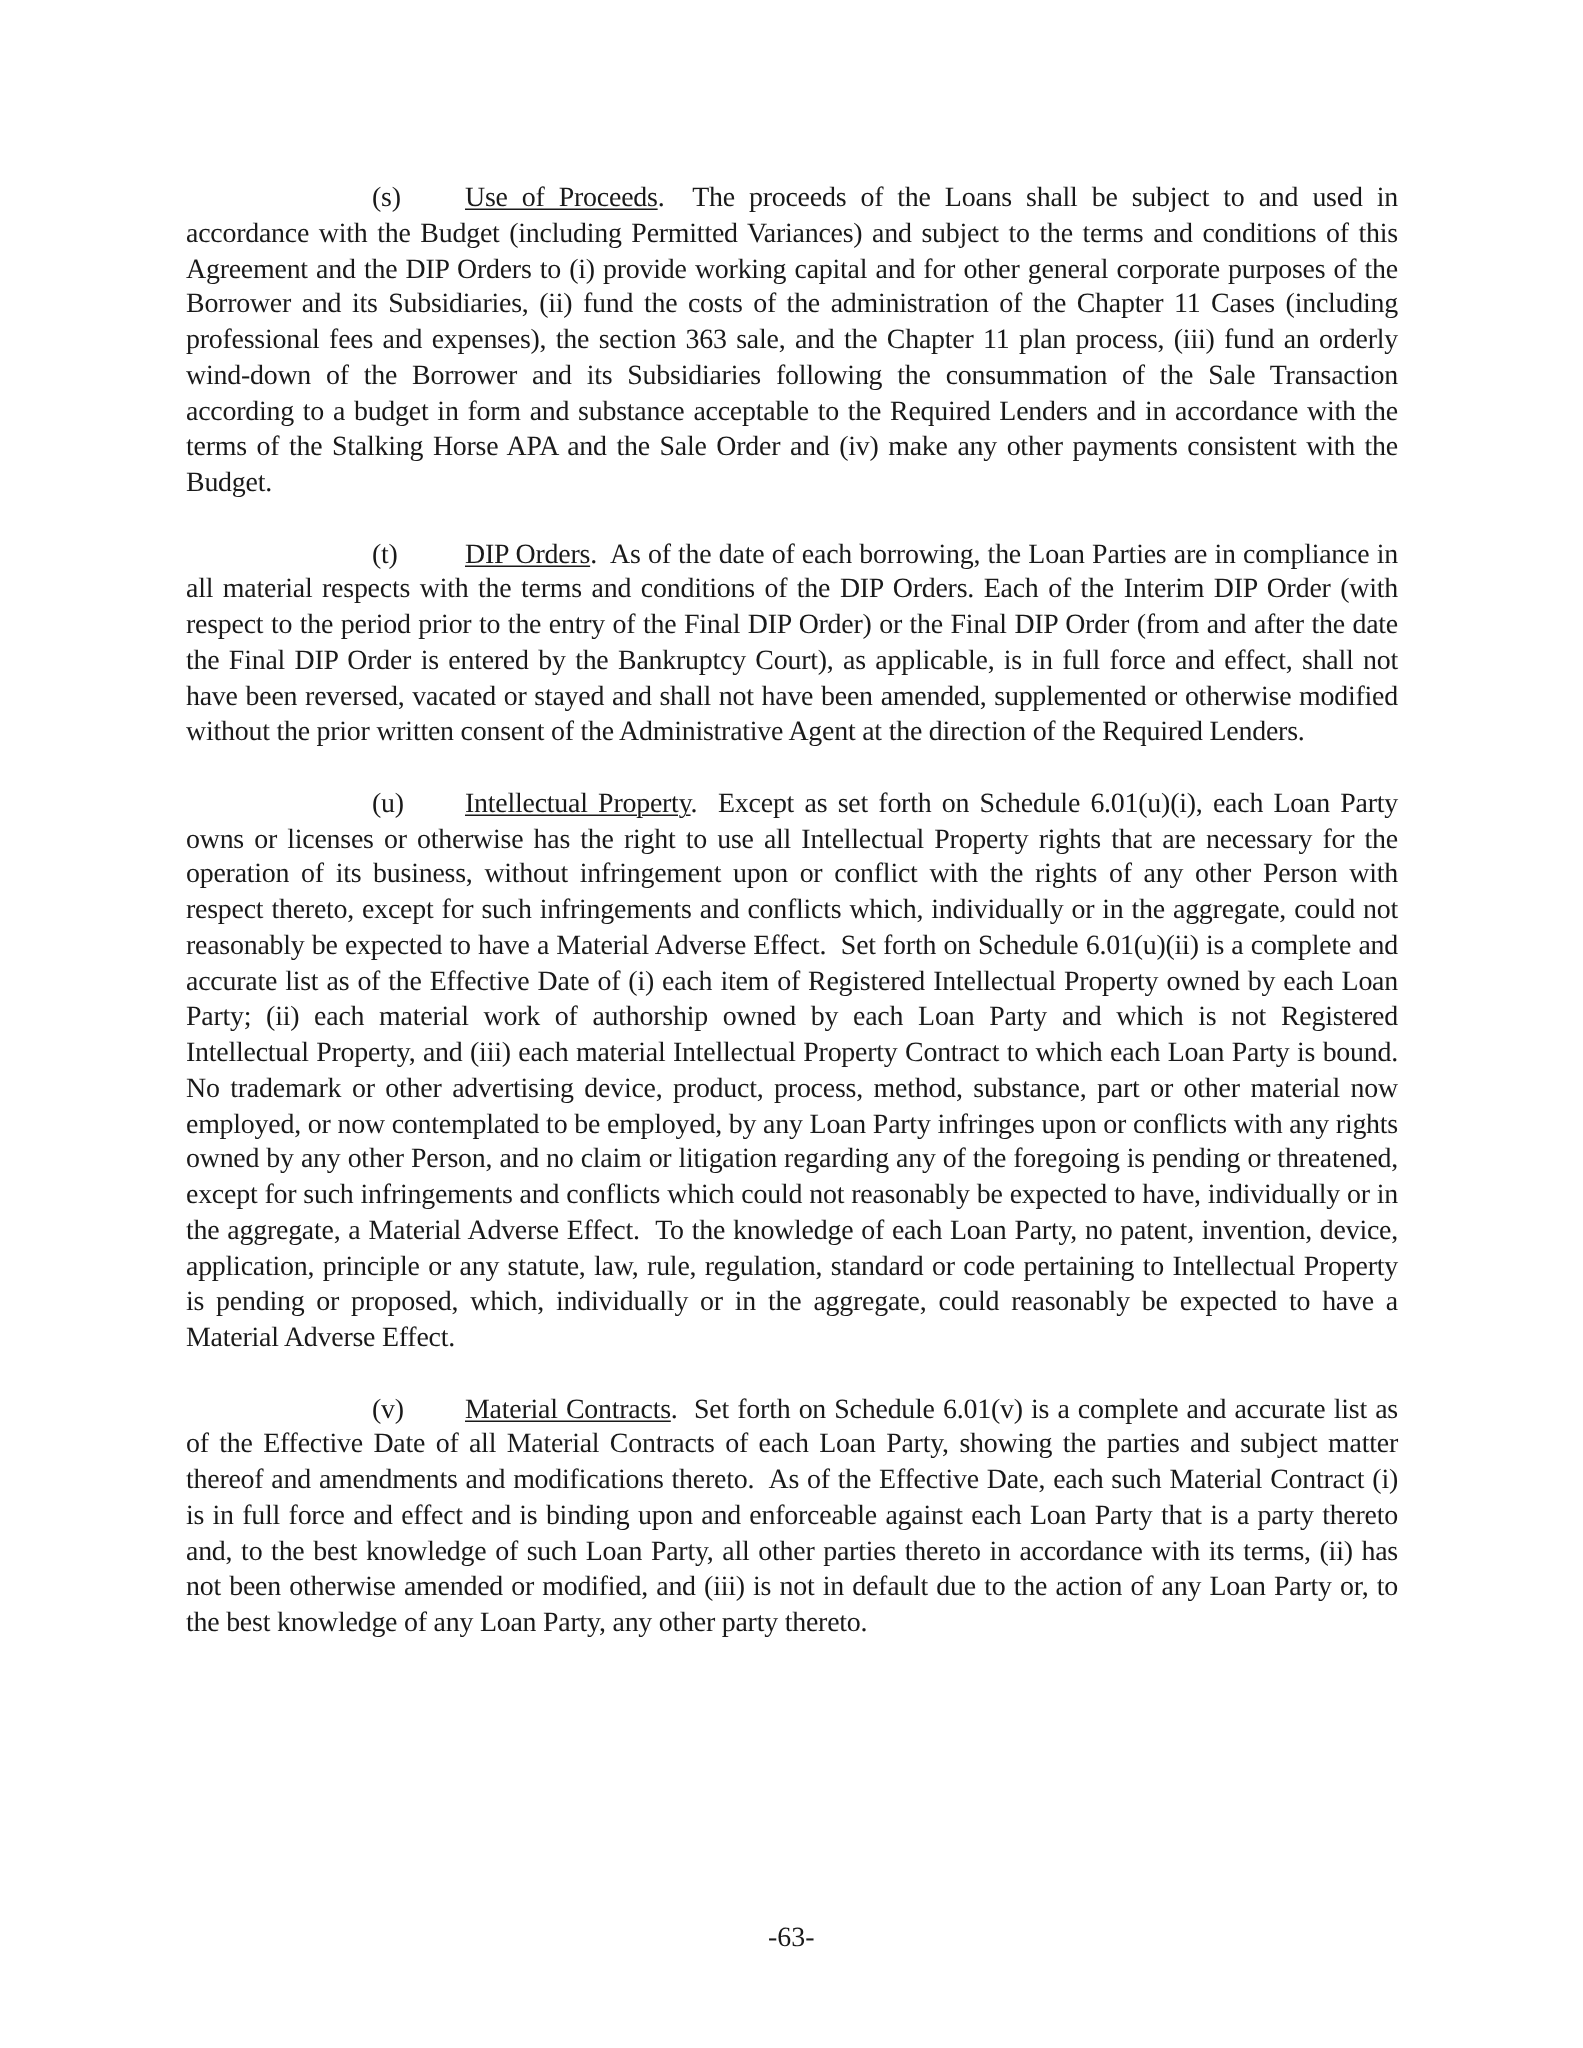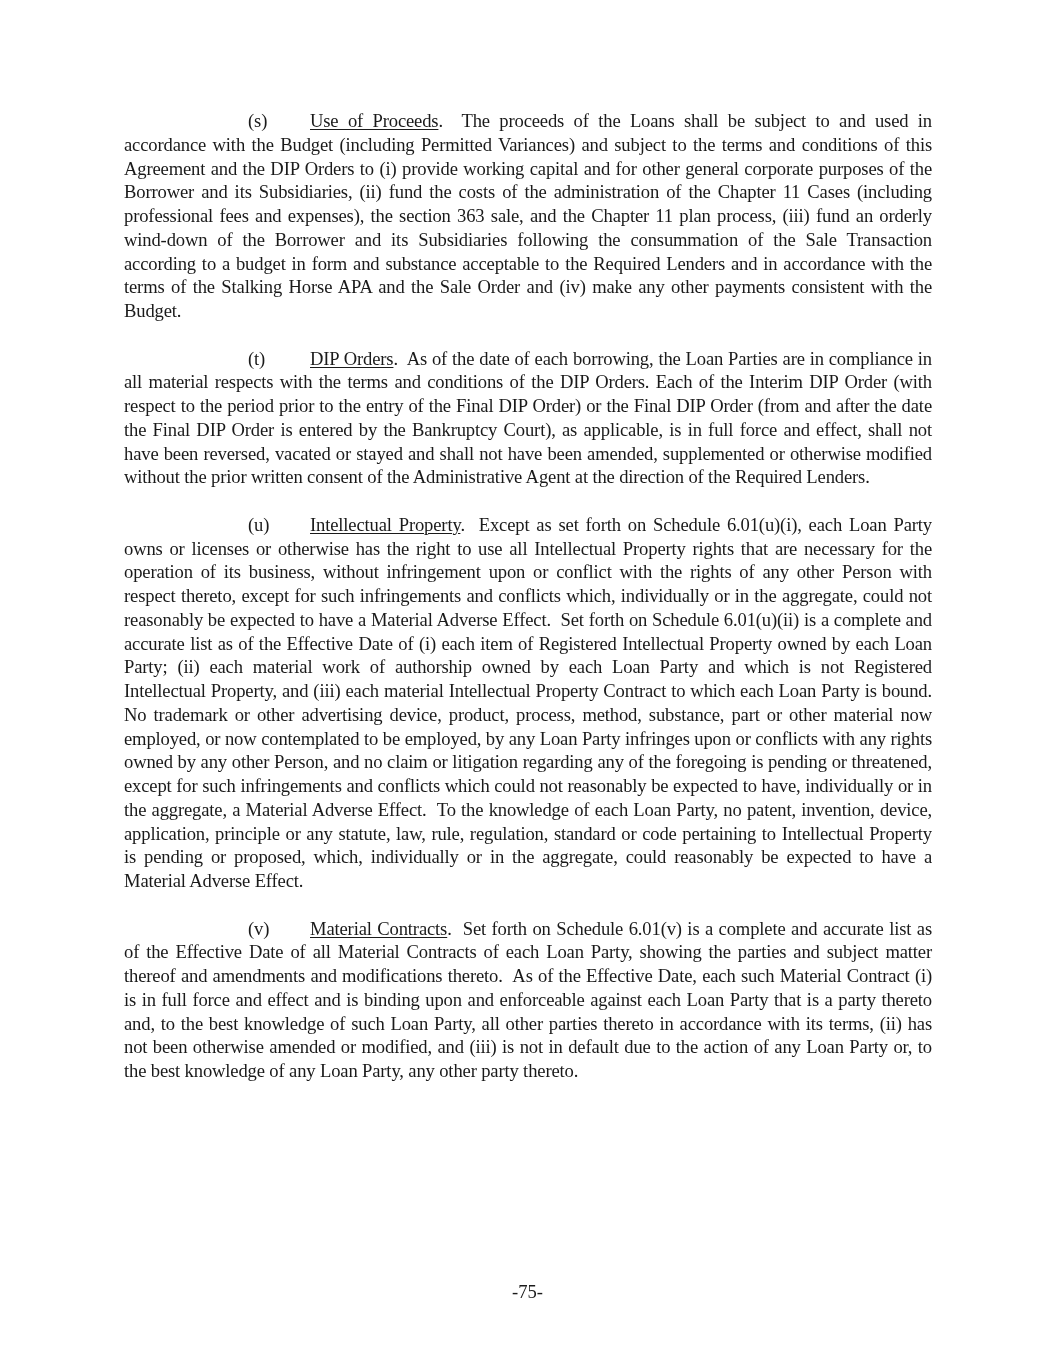--- a/index.html
+++ b/index.html
@@ -11,21 +11,21 @@
       width: 1055px;
       height: 1365px;
       position: relative;
       overflow: hidden;
       font-family: "Liberation Serif", "DejaVu Serif", serif;
       color: #1a1a1a;
     }
     .page {
       position: absolute;
       left: 124px;
-      top: 109px;
+      top: 120px;
       width: 808px;
     }
     .section {
       font-size: 18.6px;
       line-height: 23.75px;
       text-align: justify;
       margin: 0 0 23.75px 0;
       letter-spacing: -0.15px;
     }
     .label {
@@ -55,13 +55,13 @@
   <p class="section"><span class="label">(s)</span><span class="heading">Use of Proceeds</span><span>.</span><span style="white-space: pre-wrap;">  The proceeds of the Loans shall be subject to and used in accordance with the Budget (including Permitted Variances) and subject to the terms and conditions of this Agreement and the DIP Orders to (i) provide working capital and for other general corporate purposes of the Borrower and its Subsidiaries, (ii) fund the costs of the administration of the Chapter 11 Cases (including professional fees and expenses), the section 363 sale, and the Chapter 11 plan process, (iii) fund an orderly wind-down of the Borrower and its Subsidiaries following the consummation of the Sale Transaction according to a budget in form and substance acceptable to the Required Lenders and in accordance with the terms of the Stalking Horse APA and the Sale Order and (iv) make any other payments consistent with the Budget.</span></p>
 
   <p class="section"><span class="label">(t)</span><span class="heading">DIP Orders</span><span>.</span><span style="white-space: pre-wrap;">  As of the date of each borrowing, the Loan Parties are in compliance in all material respects with the terms and conditions of the DIP Orders. Each of the Interim DIP Order (with respect to the period prior to the entry of the Final DIP Order) or the Final DIP Order (from and after the date the Final DIP Order is entered by the Bankruptcy Court), as applicable, is in full force and effect, shall not have been reversed, vacated or stayed and shall not have been amended, supplemented or otherwise modified without the prior written consent of the Administrative Agent at the direction of the Required Lenders.</span></p>
 
   <p class="section"><span class="label">(u)</span><span class="heading">Intellectual Property</span><span>.</span><span style="white-space: pre-wrap;">  Except as set forth on Schedule 6.01(u)(i), each Loan Party owns or licenses or otherwise has the right to use all Intellectual Property rights that are necessary for the operation of its business, without infringement upon or conflict with the rights of any other Person with respect thereto, except for such infringements and conflicts which, individually or in the aggregate, could not reasonably be expected to have a Material Adverse Effect.  Set forth on Schedule 6.01(u)(ii) is a complete and accurate list as of the Effective Date of (i) each item of Registered Intellectual Property owned by each Loan Party; (ii) each material work of authorship owned by each Loan Party and which is not Registered Intellectual Property, and (iii) each material Intellectual Property Contract to which each Loan Party is bound.  No trademark or other advertising device, product, process, method, substance, part or other material now employed, or now contemplated to be employed, by any Loan Party infringes upon or conflicts with any rights owned by any other Person, and no claim or litigation regarding any of the foregoing is pending or threatened, except for such infringements and conflicts which could not reasonably be expected to have, individually or in the aggregate, a Material Adverse Effect.  To the knowledge of each Loan Party, no patent, invention, device, application, principle or any statute, law, rule, regulation, standard or code pertaining to Intellectual Property is pending or proposed, which, individually or in the aggregate, could reasonably be expected to have a Material Adverse Effect.</span></p>
 
   <p class="section"><span class="label">(v)</span><span class="heading">Material Contracts</span><span>.</span><span style="white-space: pre-wrap;">  Set forth on Schedule 6.01(v) is a complete and accurate list as of the Effective Date of all Material Contracts of each Loan Party, showing the parties and subject matter thereof and amendments and modifications thereto.  As of the Effective Date, each such Material Contract (i) is in full force and effect and is binding upon and enforceable against each Loan Party that is a party thereto and, to the best knowledge of such Loan Party, all other parties thereto in accordance with its terms, (ii) has not been otherwise amended or modified, and (iii) is not in default due to the action of any Loan Party or, to the best knowledge of any Loan Party, any other party thereto.</span></p>
 
 </div>
 
-<div class="page-number">-75-</div>
+<div class="page-number">-63-</div>
 
 </body></html>

